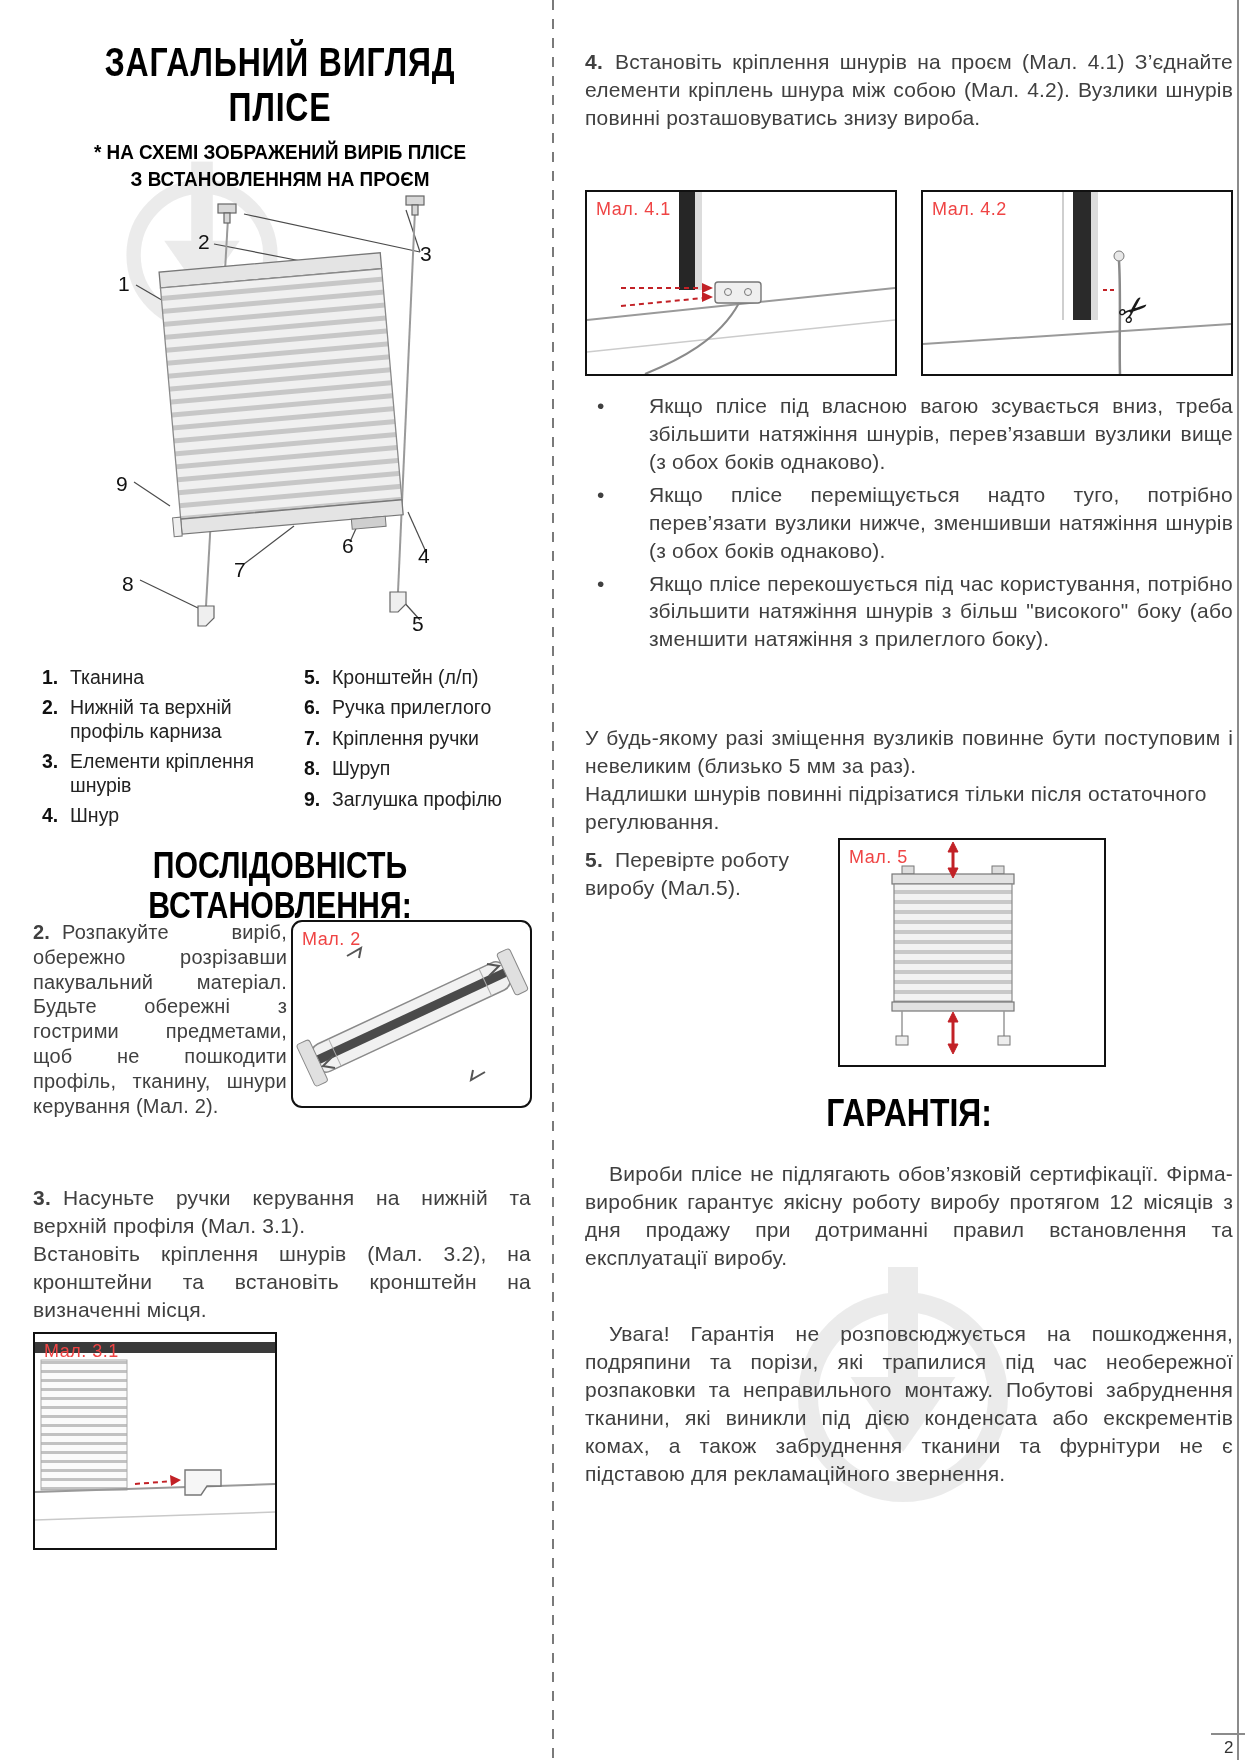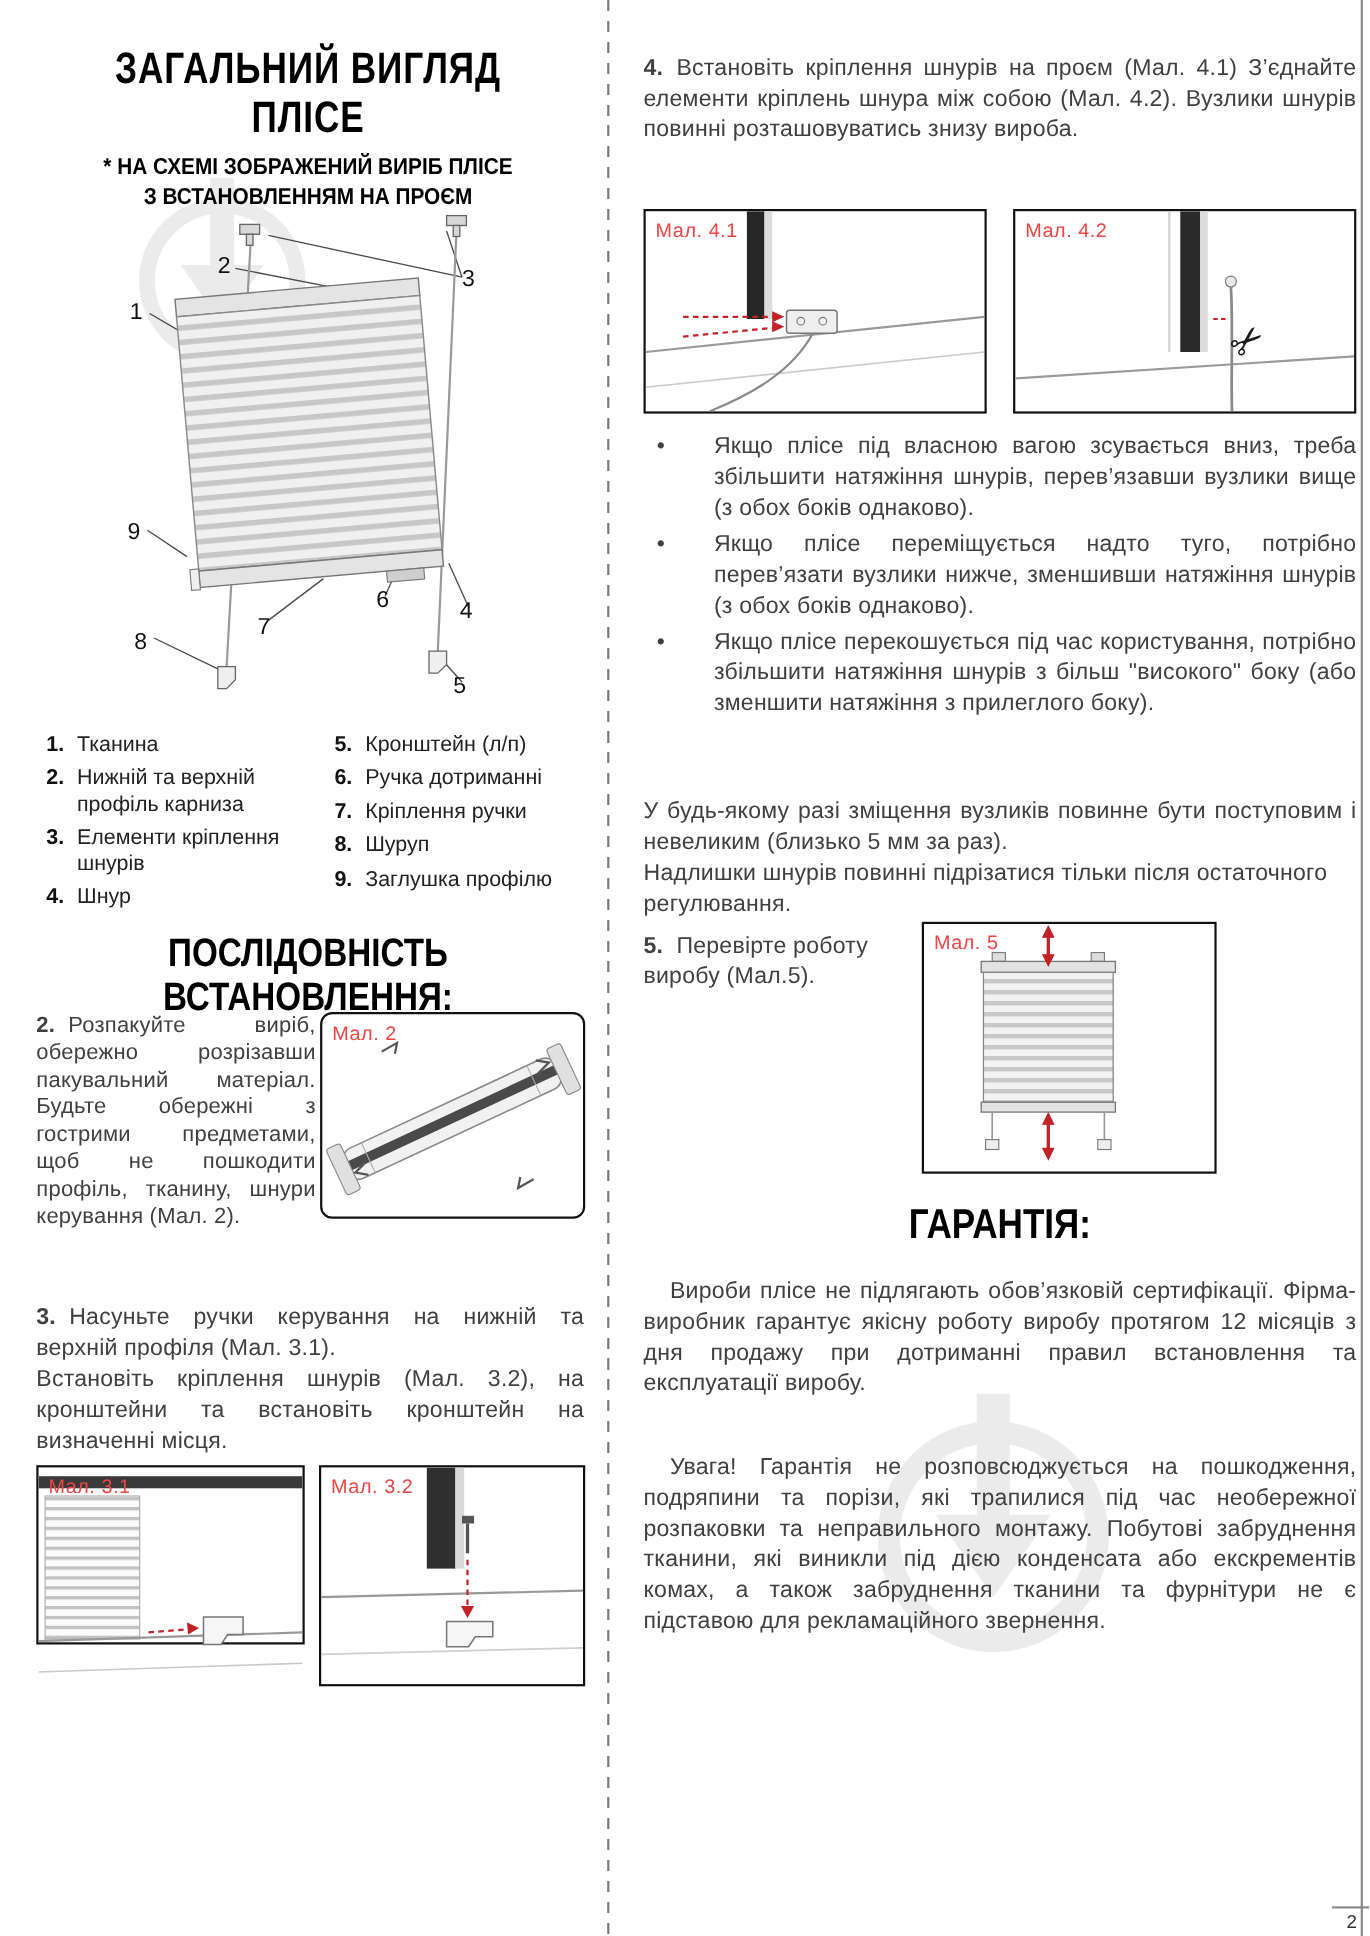--- a/index.html
+++ b/index.html
@@ -168,21 +168,21 @@
         <span class="legend-text">Шнур</span>
       </div>
     </div>
     <div class="legend-col" style="width:230px;">
       <div class="legend-item">
         <span class="legend-num">5.</span>
         <span class="legend-text">Кронштейн (л/п)</span>
       </div>
       <div class="legend-item">
         <span class="legend-num">6.</span>
-        <span class="legend-text">Ручка дотриманні</span>
+        <span class="legend-text">Ручка прилеглого</span>
       </div>
       <div class="legend-item">
         <span class="legend-num">7.</span>
         <span class="legend-text">Кріплення ручки</span>
       </div>
       <div class="legend-item">
         <span class="legend-num">8.</span>
         <span class="legend-text">Шуруп</span>
       </div>
       <div class="legend-item">
@@ -218,53 +218,39 @@
     </svg>
   </div>
 
   <div class="abs txt just" style="left:33px; top:1160px; width:498px;margin-top:24px;">
     <div class="just">
       <span class="numsp">3.</span><span>Насуньте ручки керування на нижній та верхній профіля (Мал. 3.1).</span>
     </div>
     <div class="just">Встановіть кріплення шнурів (Мал. 3.2), на кронштейни та встановіть кронштейн на визначенні місця.</div>
   </div>
 
-  <div class="figbox" style="left:33px; top:1332px; width:244px; height:163px;padding-left:37px;">
+  <div class="figbox" style="left:33px; top:1332px; width:244px; height:218px;padding-left:37px;">
     <span class="figlabel">Мал. 3.1</span>
     <svg viewBox="0 0 240 197" width="240" height="197">
       <defs>
         <pattern id="pl31" width="8" height="9" patternUnits="userSpaceOnUse">
           <rect width="8" height="9" fill="#fbfbfb"></rect>
           <rect width="8" height="3" fill="#c2c2c2"></rect>
         </pattern>
       </defs>
       <rect x="0" y="8" width="240" height="11" fill="#3a3a3a"></rect>
       <rect x="6" y="26" width="86" height="130" fill="url(#pl31)" stroke="#aaa"></rect>
       <line x1="0" y1="158" x2="240" y2="150" stroke="#999" stroke-width="2"></line>
       <line x1="0" y1="186" x2="240" y2="178" stroke="#c9c9c9" stroke-width="1.5"></line>
       <path d="M150 136 h36 v16 h-14 l-6 9 h-16 z" fill="#f6f6f6" stroke="#777" stroke-width="1.4"></path>
       <line x1="100" y1="150" x2="138" y2="147" stroke="#c22126" stroke-width="2" stroke-dasharray="5 4"></line>
       <polygon points="146,146 135,141 136,152" fill="#c22126"></polygon>
     </svg>
   </div>
 
-  <div class="figbox" style="left:290px; top:1332px; width:242px; height:201px;">
-    <span class="figlabel">Мал. 3.2</span>
-    <svg viewBox="0 0 238 197" width="238" height="197">
-      <rect x="96" y="0" width="26" height="92" fill="#2f2f2f"></rect>
-      <rect x="122" y="0" width="8" height="92" fill="#d9d9d9"></rect>
-      <line x1="0" y1="118" x2="238" y2="112" stroke="#999" stroke-width="2"></line>
-      <line x1="0" y1="170" x2="238" y2="164" stroke="#cfcfcf" stroke-width="1.5"></line>
-      <rect x="128" y="44" width="11" height="7" fill="#555"></rect>
-      <line x1="133" y1="51" x2="133" y2="78" stroke="#555" stroke-width="3"></line>
-      <line x1="133" y1="84" x2="133" y2="126" stroke="#c22126" stroke-width="2" stroke-dasharray="5 4"></line>
-      <polygon points="133,137 127,126 139,126" fill="#c22126"></polygon>
-      <path d="M114 140 h42 v14 h-16 l-6 9 h-20 z" fill="#f6f6f6" stroke="#777" stroke-width="1.4"></path>
-    </svg>
-  </div>
 
   <div class="abs txt just" style="left:585px; top:48px; width:648px;">
     <span class="numsp">4.</span><span>Встановіть кріплення шнурів на проєм (Мал. 4.1) З’єднайте елементи кріплень шнура між собою (Мал. 4.2). Вузлики шнурів повинні розташовуватись знизу вироба.</span>
   </div>
 
   <div class="figbox" style="left:585px; top:190px; width:312px; height:186px;">
     <span class="figlabel">Мал. 4.1</span>
     <svg viewBox="0 0 308 182" width="308" height="182">
       <rect x="92" y="0" width="16" height="98" fill="#262626"></rect>
       <rect x="108" y="0" width="7" height="98" fill="#dcdcdc"></rect>

